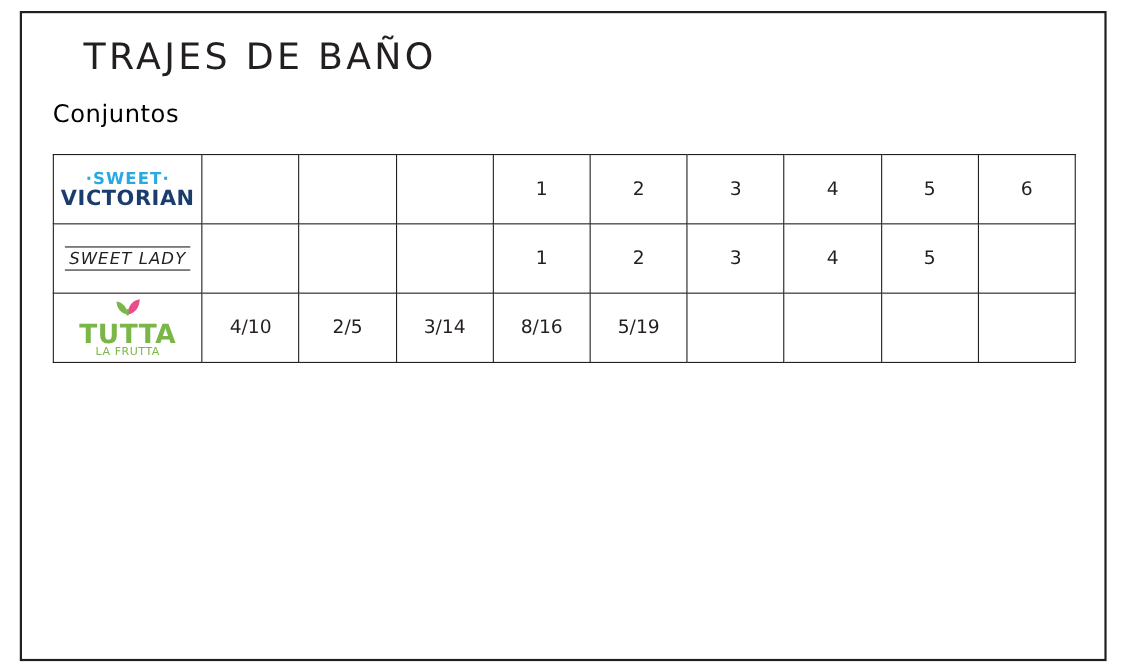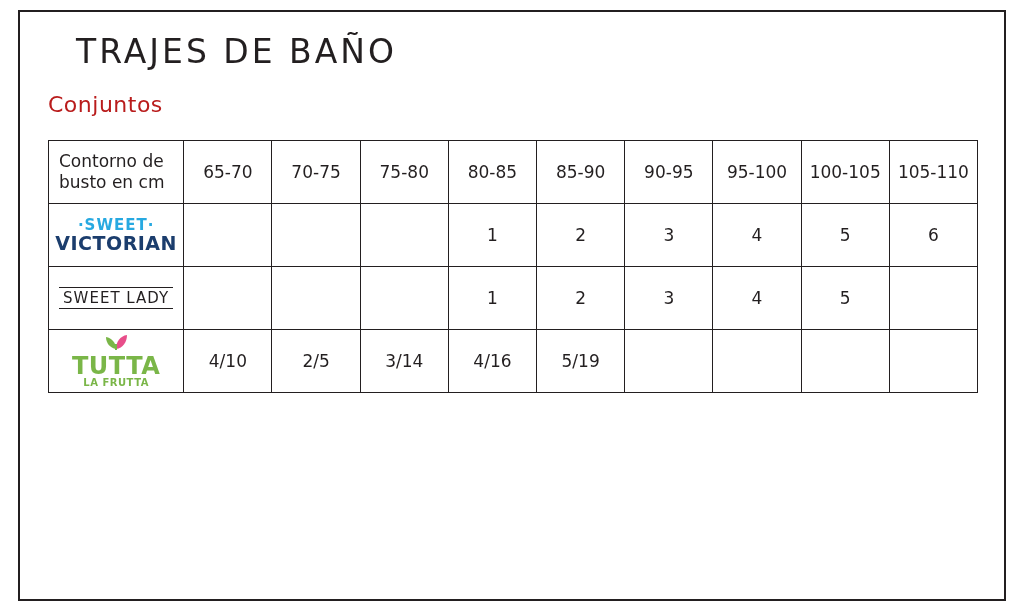--- a/index.html
+++ b/index.html
@@ -43,21 +43,21 @@
     white-space: nowrap;
     margin-left: 28px;
   }
   .subtitle {
     position: absolute;
     left: 48px;
     top: 92px;
     font-size: 22px;
     font-weight: 400;
     letter-spacing: 0.5px;
-    color: #b91c1c;
+    color: #000000;
     white-space: nowrap;
   }
   .table-wrap {
     position: absolute;
     left: 48px;
     top: 140px;
     width: 930px;
   }
   table.sizes {
     border-collapse: collapse;
@@ -116,41 +116,42 @@
   
   .sl {
     font-size: 15px;
     letter-spacing: 1px;
     color: #231f20;
     font-family: "DejaVu Sans", sans-serif;
     border-top: 1px solid #231f20;
     border-bottom: 1px solid #231f20;
     padding: 2px 4px;
     line-height: 1.1;
+    font-style: italic;
   }
   
   .tf {
     text-align: center;
     line-height: 1;
   }
   .tf .leaf {
     display: block;
     margin: 0 auto 1px auto;
   }
   .tf .tf-main {
     color: #7ab648;
     font-size: 24px;
     font-weight: bold;
     letter-spacing: 0.5px;
     display: block;
   }
   .tf .tf-sub {
     color: #7ab648;
     font-size: 10px;
-    font-weight: bold;
+    font-weight: normal;
     letter-spacing: 0.5px;
     display: block;
   }
 </style>
 </head>
 <body>
 
 <div class="page">
   <div class="frame"></div>
 
@@ -166,32 +167,20 @@
           <col class="c-val">
           <col class="c-val">
         <col class="c-val">
           <col class="c-val">
           <col class="c-val">
           <col class="c-val">
           <col class="c-val">
       </colgroup>
       <tbody>
 
-        <tr>
-          <td class="rowhead">Contorno de busto en cm</td>
-          <td>65-70</td>
-          <td>70-75</td>
-          <td>75-80</td>
-          <td>80-85</td>
-          <td>85-90</td>
-          <td>90-95</td>
-          <td>95-100</td>
-          <td>100-105</td>
-          <td>105-110</td>
-        </tr>
 
 
 
         <tr>
           <td class="brandcell">
             <div class="brand-box">
               <div class="sv">
                 <span class="sv-top">·SWEET·</span>
                 <span class="sv-bottom">VICTORIAN</span>
               </div>
@@ -237,21 +226,21 @@
                   </svg>
                 </span>
                 <span class="tf-main">TUTTA</span>
                 <span class="tf-sub">LA FRUTTA</span>
               </div>
             </div>
           </td>
           <td>4/10</td>
           <td>2/5</td>
           <td>3/14</td>
-          <td>4/16</td>
+          <td>8/16</td>
           <td>5/19</td>
           <td></td>
           <td></td>
           <td></td>
           <td></td>
         </tr>
       </tbody>
     </table>
   </div>
 </div>

